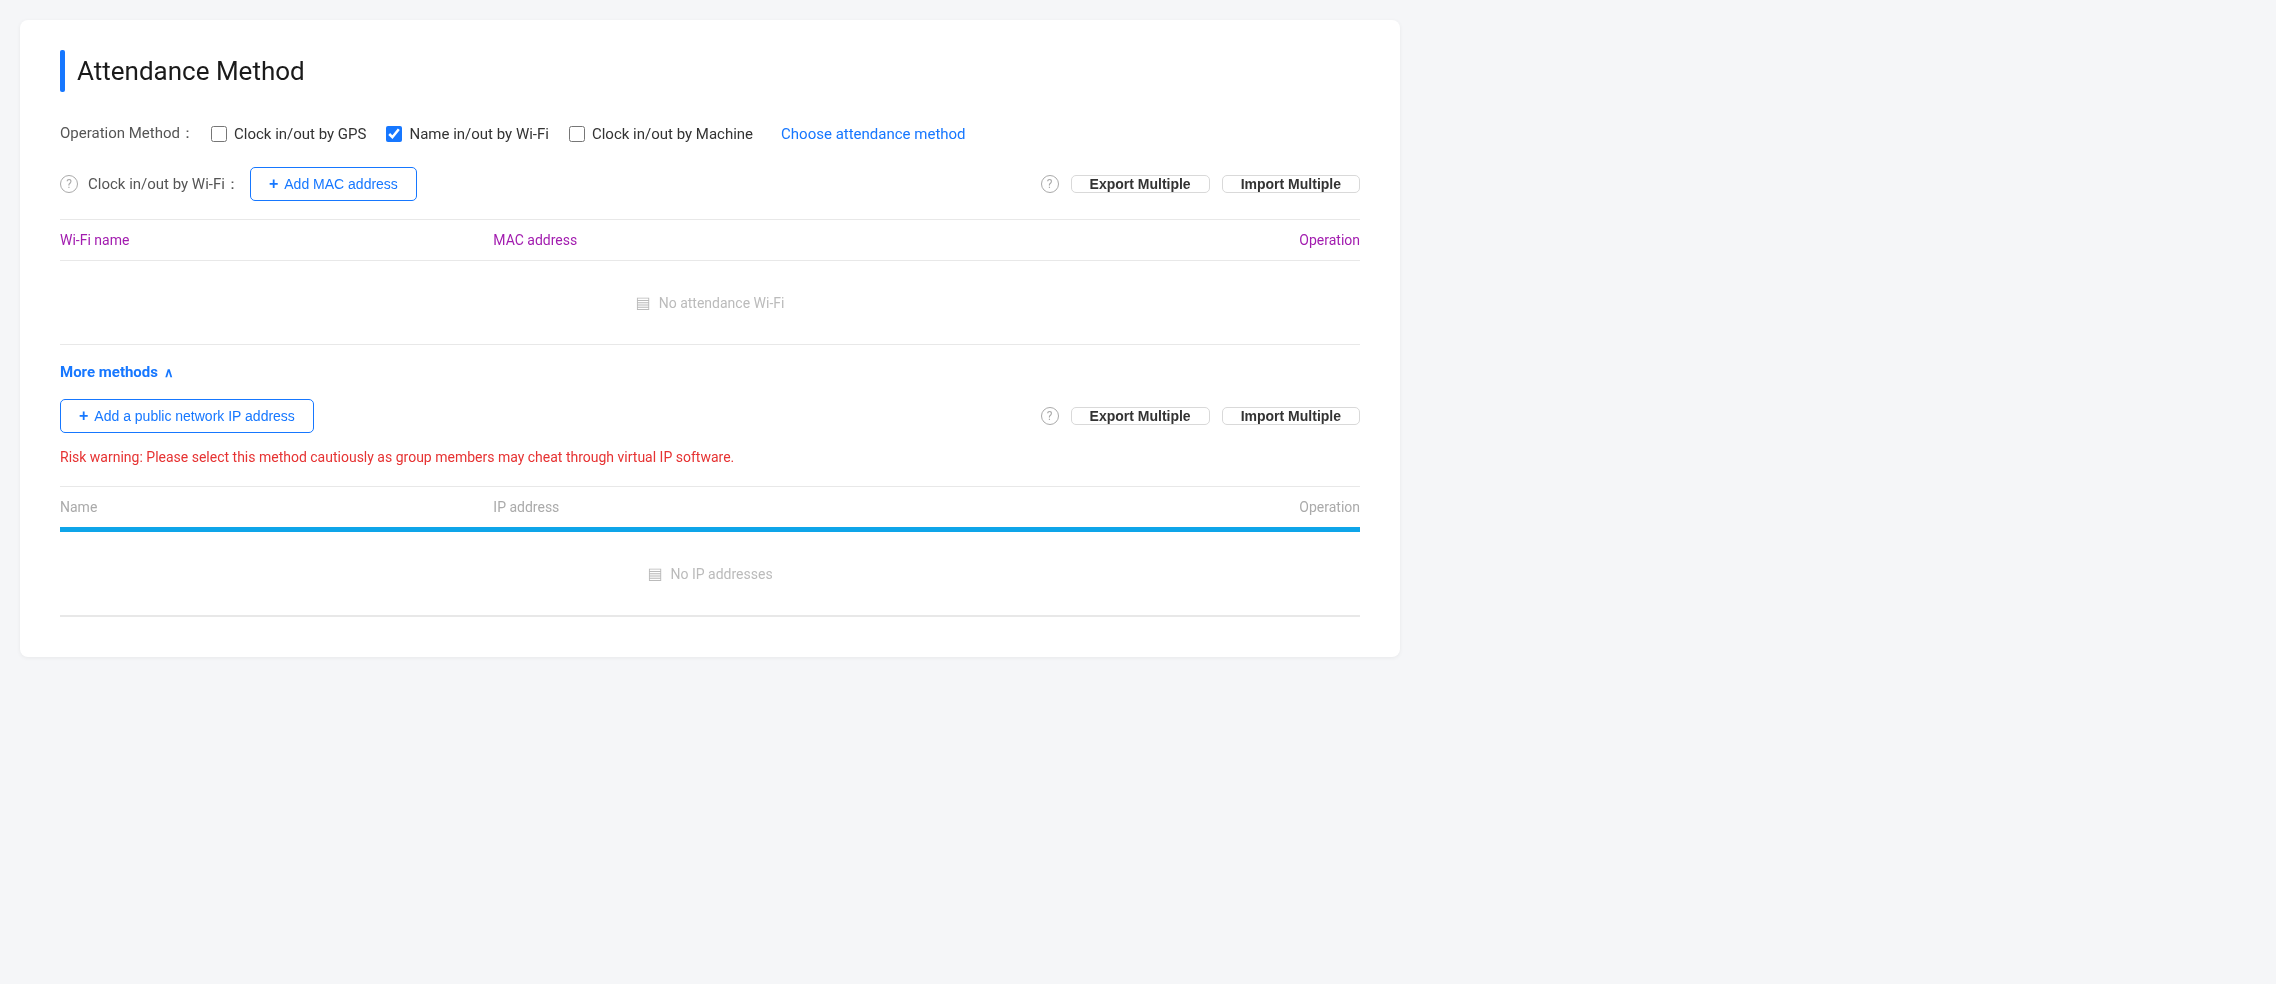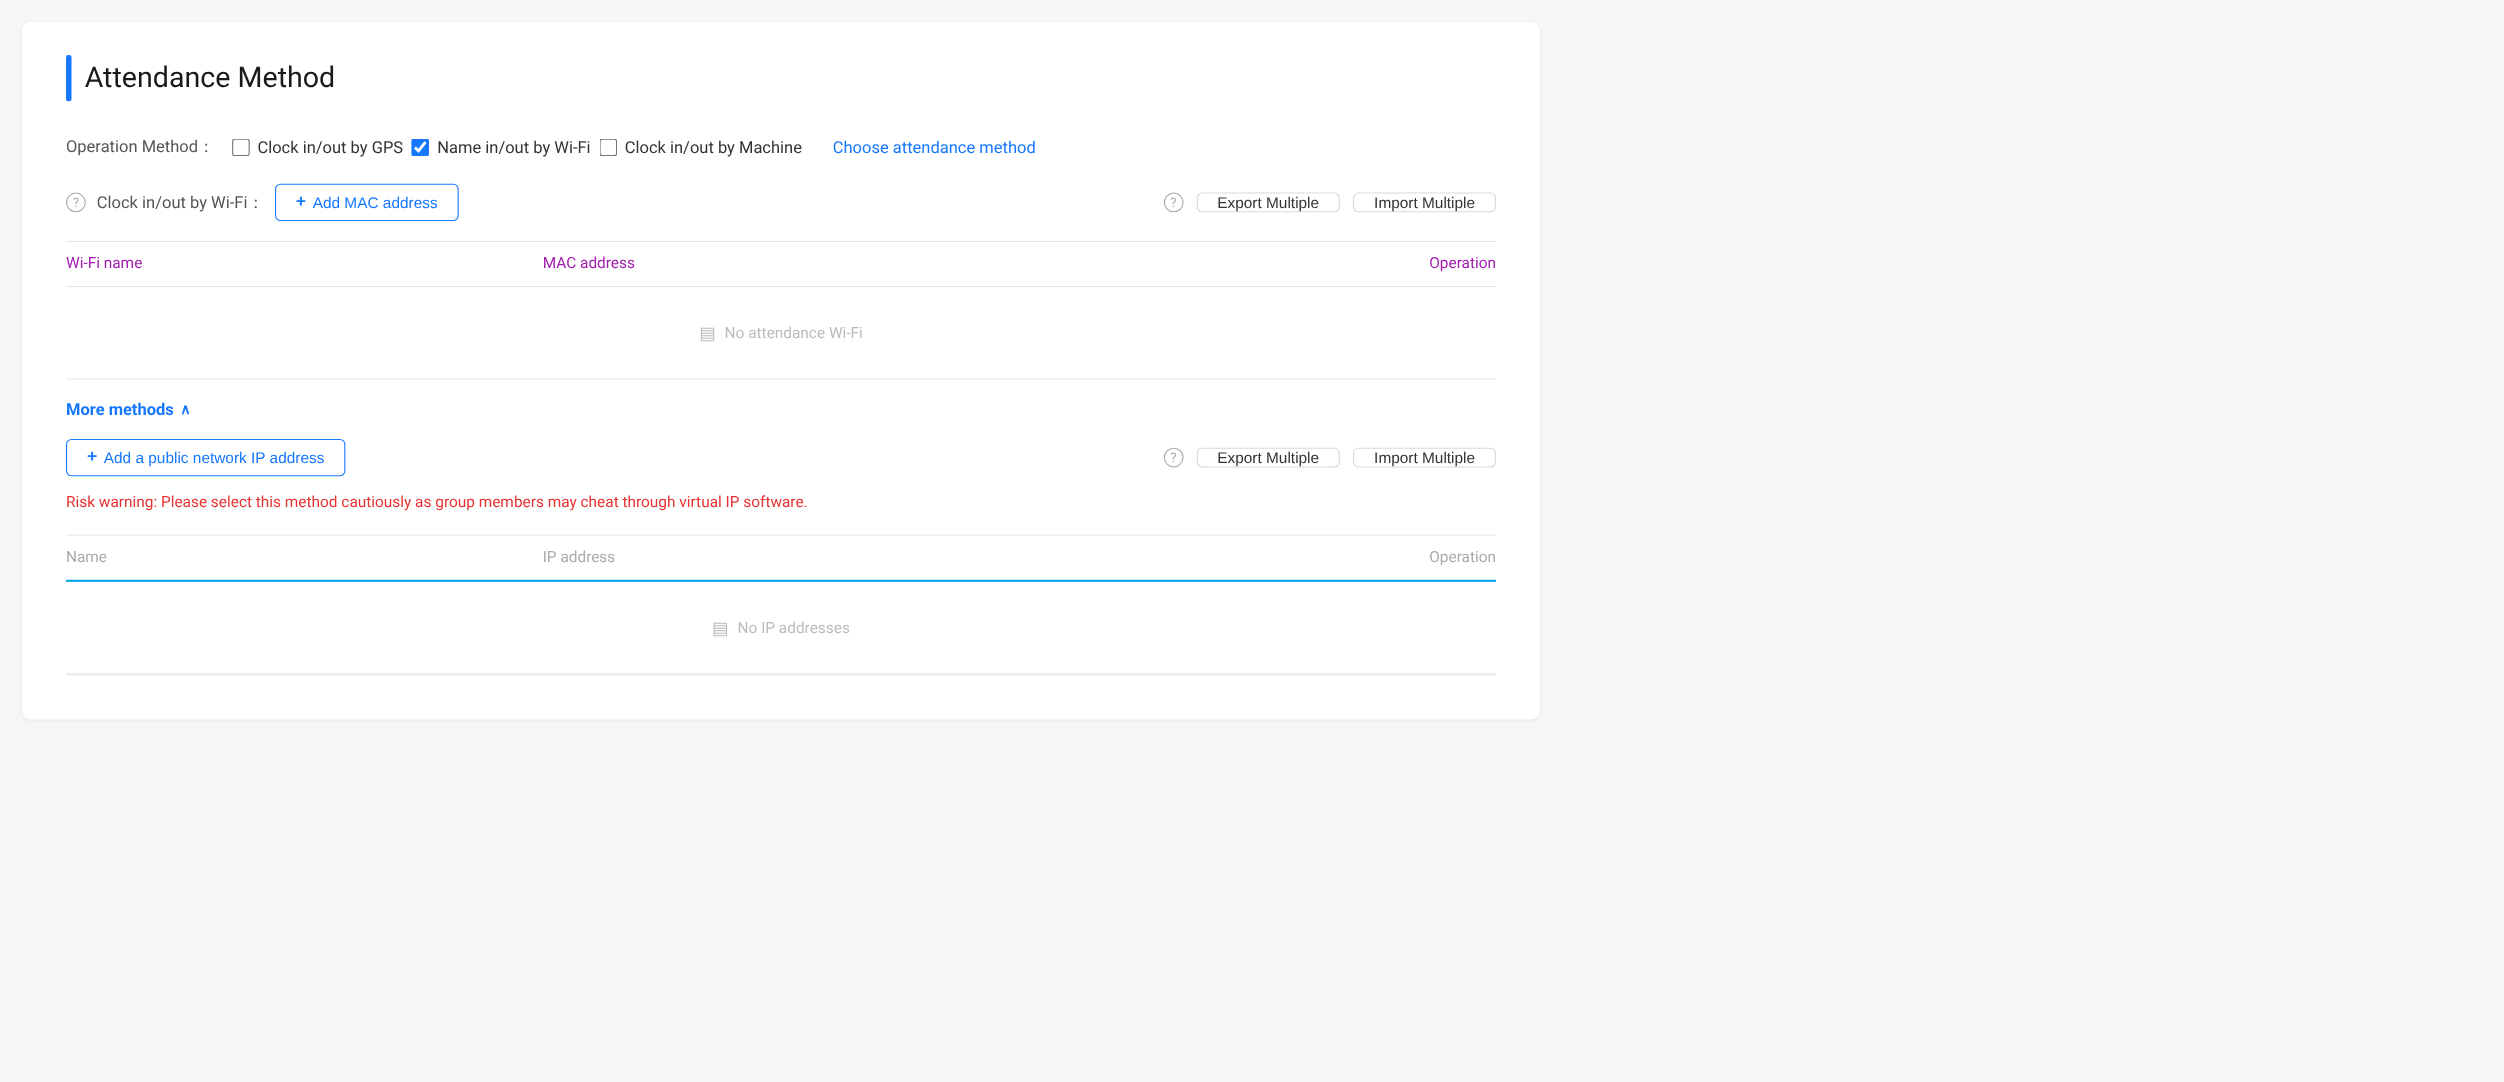--- a/index.html
+++ b/index.html
@@ -44,21 +44,21 @@
       margin-bottom: 24px;
       flex-wrap: wrap;
     }
     .label {
       color: #555;
       font-size: 15px;
       white-space: nowrap;
     }
     .checkbox-group {
       display: flex;
-      gap: 8px;
+      gap: 20px;
     }
     .checkbox-item {
       display: flex;
       align-items: center;
       gap: 7px;
       font-size: 15px;
       color: #333;
       cursor: pointer;
     }
     .checkbox-item input[type="checkbox"] {
@@ -115,20 +115,21 @@
 
     .btn-secondary {
       padding: 0 18px;
       border: 1.5px solid #d9d9d9;
       border-radius: 5px;
       background: #fff;
       color: #333;
       font-size: 14px;
       cursor: pointer;
       white-space: nowrap;
+      font-weight: bold;
     }
 
     .header-actions {
       display: flex;
       align-items: center;
       gap: 12px;
       margin-left: auto;
     }
 
     .divider {
@@ -180,21 +181,21 @@
       color: #e63232;
       font-size: 14px;
       margin-bottom: 18px;
       line-height: 1.5;
     }
 
     .ip-table-header {
       display: grid;
       grid-template-columns: 1fr 1fr 1fr;
       padding: 12px 0;
-      border-bottom: 2px solid #0ea5e9;
+      border-bottom: 5px solid #0ea5e9;
     }
     .ip-table-header span {
       font-size: 14px;
       color: #aaa;
     }
     .ip-table-header span:last-child {
       text-align: right;
     }
   </style>
 </head>

